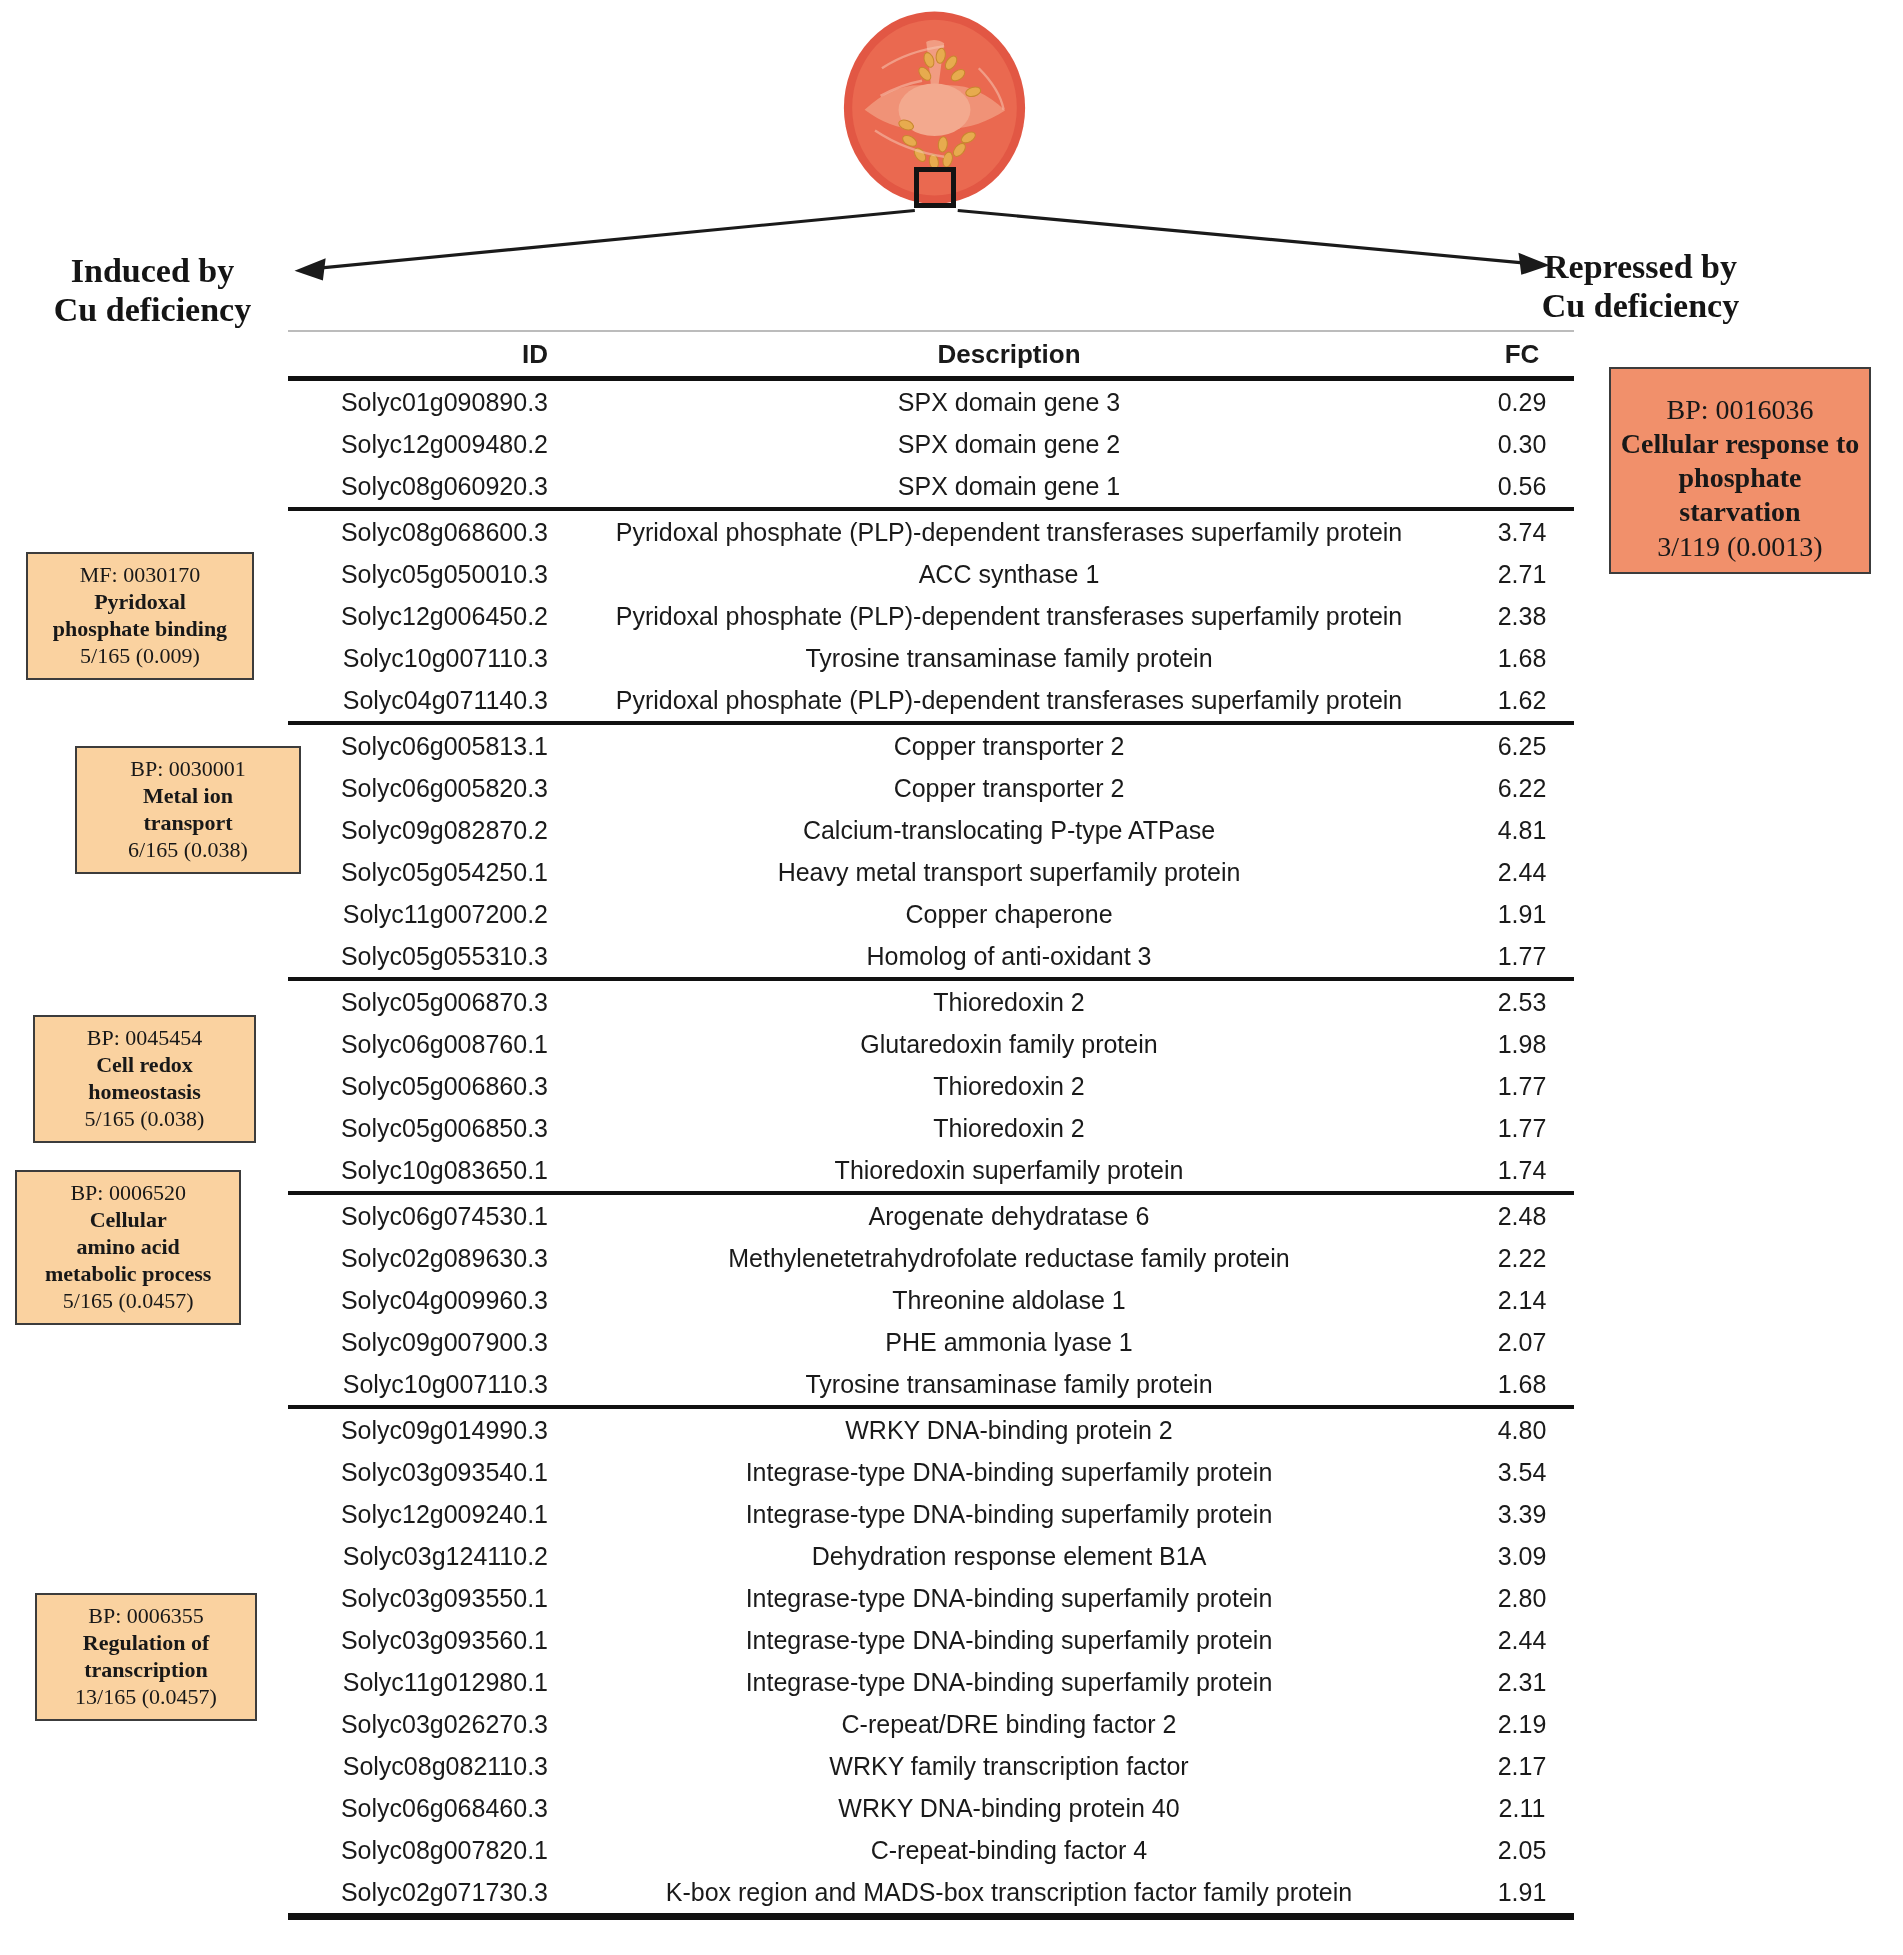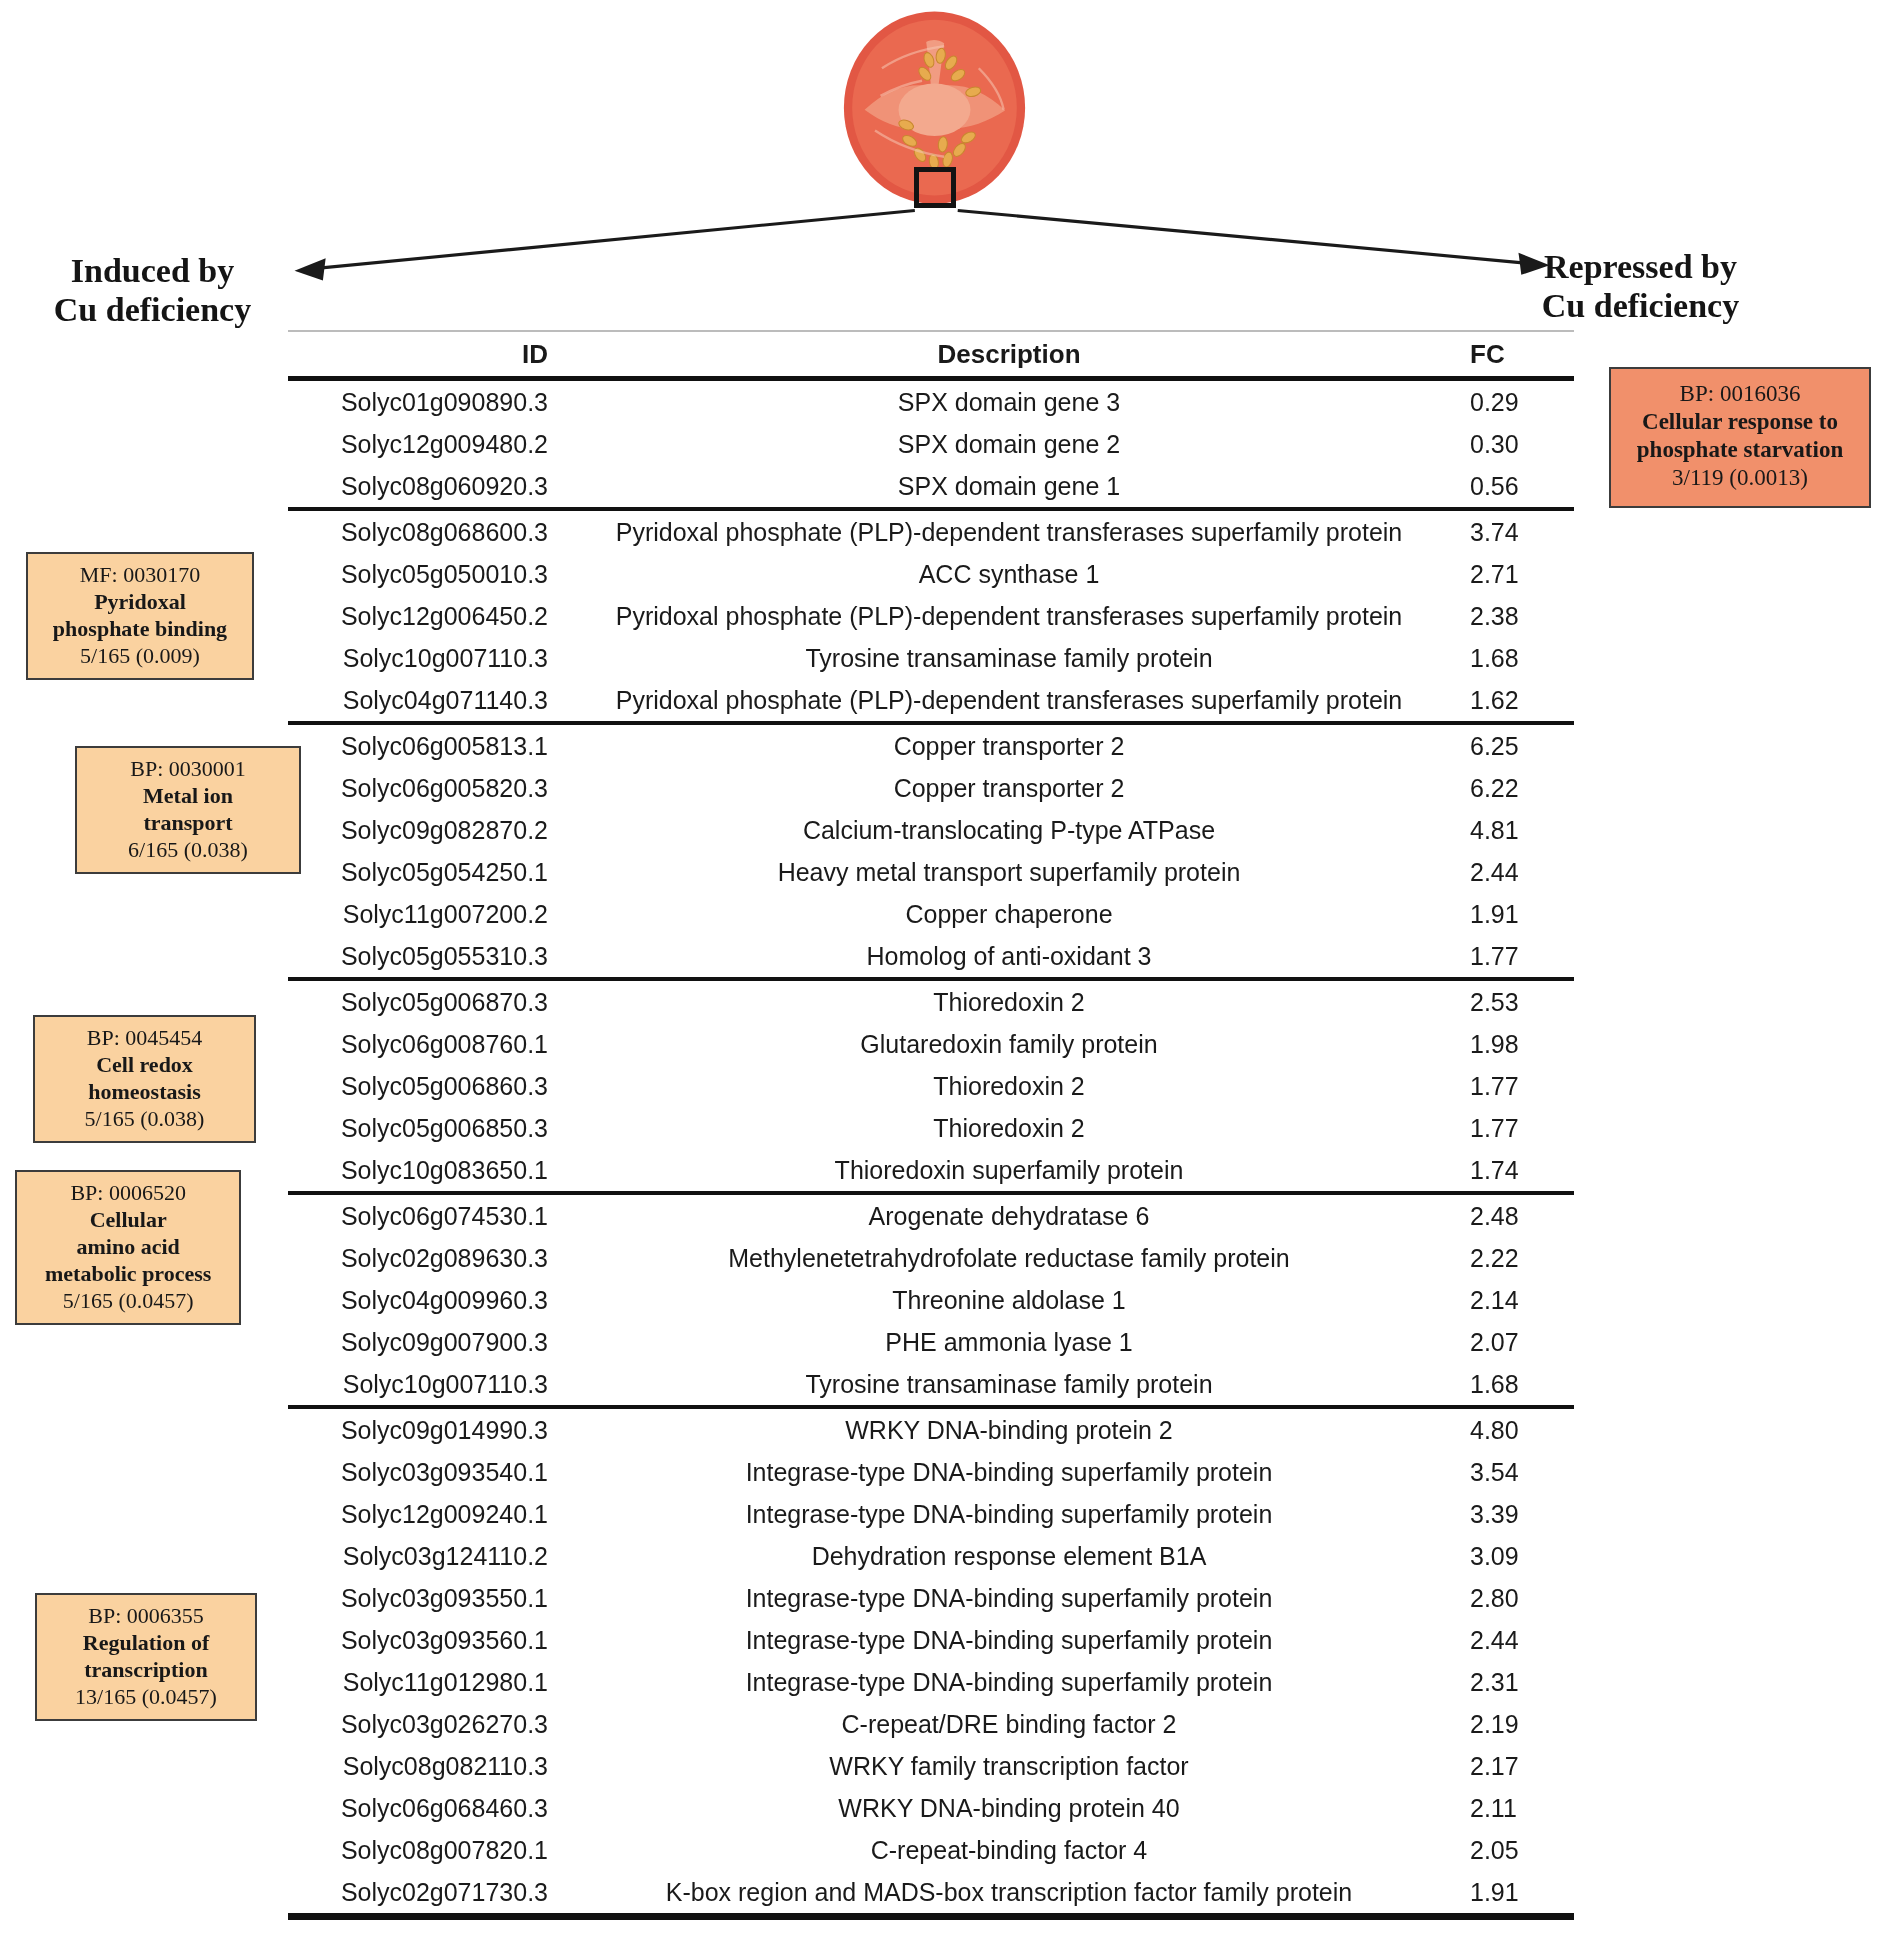--- a/index.html
+++ b/index.html
@@ -55,22 +55,22 @@
     line-height:1.22;
     text-align:center;
     padding:8.3px 4.2px;
     color:#181818;
   }
   .go-box .go-term { font-weight:bold; white-space:pre-line; }
   .go-box .go-code, .go-box .go-stat { white-space:pre-line; }
   #go-box-right {
     left:1609px; top:367px; width:262px; min-height:141px;
     background:var(--right-box-bg,#f1906b);
-    font-size:23px;
-    padding-top:11px;
+    font-size:28px;
+    padding-top:24px;
   }
 
   
   #gene-table {
     position:absolute;
     left:288px; top:330px; width:1286px;
     border-top:2.1px solid #bcbcbc;
     background:#fff;
   }
   .t-header {
@@ -81,21 +81,21 @@
   }
   .t-group { border-bottom:4.2px solid #111; }
   .t-group:last-child { border-bottom:7px solid #111; }
   .t-row {
     display:flex; align-items:center;
     height:42px;
     font-size:25px;
   }
   .c-id   { width:260px;  text-align:right; flex:none; }
   .c-desc { flex:1;       text-align:center; }
-  .c-fc   { width:104px;  flex:none; }
+  .c-fc   { width:104px;  text-align:center; flex:none; }
 </style>
 </head>
 <body>
 
 <div id="tomato-wrap">
   <svg width="189" height="202" viewBox="0 0 272 292">
     <ellipse class="skin" cx="136" cy="147" rx="131" ry="139"></ellipse>
     <ellipse class="flesh" cx="136" cy="147" rx="119" ry="127"></ellipse>
     <path class="pale" opacity="0.85" d="M35,150 C70,118 102,110 136,117 C174,109 206,121 238,151 C206,171 174,182 136,175 C100,184 66,173 35,150 Z"></path>
     <path class="pale2" opacity="0.8" d="M124,52 C130,95 130,120 136,150 C142,120 144,96 150,54 C141,48 132,48 124,52 Z"></path>

